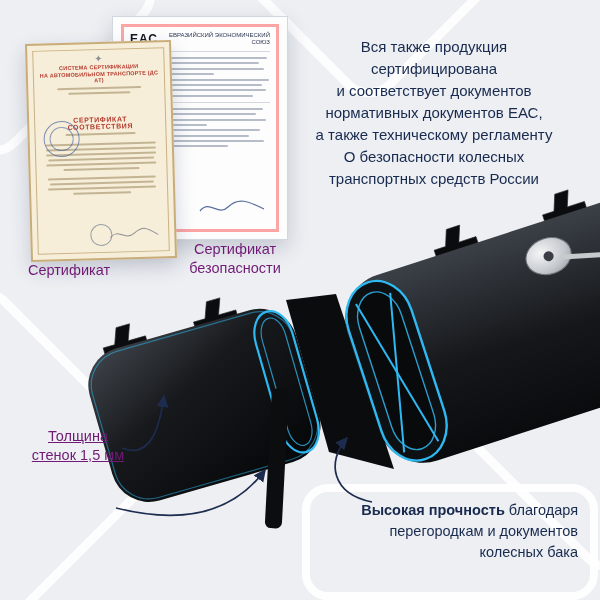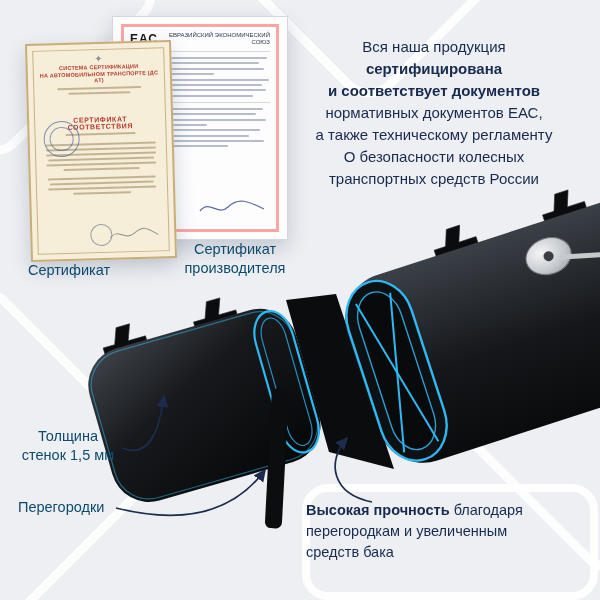--- a/index.html
+++ b/index.html
@@ -27,26 +27,26 @@
   .bln{display:block;height:2px;background:#c3b493;margin:3px auto;border-radius:1px;}
   .red{color:#b53a2e;}
   .sys{font-size:5.5px;line-height:6.5px;font-weight:bold;letter-spacing:.2px;}
   .tc-title{font-size:7px;font-weight:bold;letter-spacing:.6px;margin-top:22px;}
   .stamp{position:absolute;border-radius:50%;border:1.6px solid rgba(58,91,160,.65);
          display:flex;align-items:center;justify-content:center;}
   .stamp .in{border-radius:50%;border:1px solid rgba(58,91,160,.55);width:62%;height:62%;}
   .seal{position:absolute;border-radius:50%;border:1px solid #9aa0a8;}
   .emblem{font-size:10px;color:#8a8f97;line-height:10px;}
 
-  .label{position:absolute;z-index:4;font-size:14.5px;line-height:19px;color:#0c4a6e;}
+  .label{position:absolute;z-index:4;font-size:14.5px;line-height:19px;color:#701a75;}
   .center{text-align:center;}
   .claim{position:absolute;left:276px;top:36px;width:316px;text-align:center;z-index:4;
          font-size:15px;line-height:22px;color:#182a4e;}
-  .claim .b{font-weight:bold;}
-  .strength{position:absolute;left:306px;top:500px;width:272px;text-align:left;z-index:4;
+  .claim .b{font-weight:normal;}
+  .strength{position:absolute;left:306px;top:500px;width:272px;text-align:right;z-index:4;
             font-size:14.5px;line-height:21px;color:#182a4e;}
   .strength b{font-weight:bold;}
 </style>
 </head>
 <body>
 
 <div class="stage">
 
   <div class="deco" style="left:-130px;top:-130px;width:230px;height:230px;"></div>
   <div class="deco" style="left:240px;top:-200px;width:240px;height:240px;"></div>
@@ -169,42 +169,39 @@
         <path d="M2 12 C10 2 16 16 26 8 S40 4 50 10" fill="none" stroke="#8d8f94" stroke-width="1"></path>
       </svg>
     </div>
   </div>
 
   <div class="label center" style="left:10px;top:261px;width:118px;">
     <div>Сертификат</div>
   </div>
   <div class="label center" style="left:168px;top:240px;width:134px;">
     <div>Сертификат</div>
-    <div>производителя</div>
+    <div>безопасности</div>
   </div>
 
   <div class="claim">
-    <div>Вся наша продукция</div>
+    <div>Вся также продукция</div>
     <div class="b">сертифицирована</div>
     <div class="b">и соответствует документов</div>
     <div>нормативных документов ЕАС,</div>
     <div>а также техническому регламенту</div>
     <div>О безопасности колесных</div>
     <div>транспортных средств России</div>
   </div>
 
-  <div class="label center" style="left:16px;top:427px;width:104px;">
+  <div class="label center" style="left:26px;top:427px;width:104px;text-decoration:underline;">
     <div>Толщина</div>
     <div>стенок 1,5 мм</div>
-  </div>
-  <div class="label" style="left:18px;top:498px;">
-    <span>Перегородки</span>
   </div>
 
   <div class="strength">
     <div>
       <b>Высокая прочность</b><span> благодаря</span>
     </div>
-    <div>перегородкам и увеличенным</div>
-    <div>средств бака</div>
+    <div>перегородкам и документов</div>
+    <div>колесных бака</div>
   </div>
 
 </div>
 
 </body></html>

